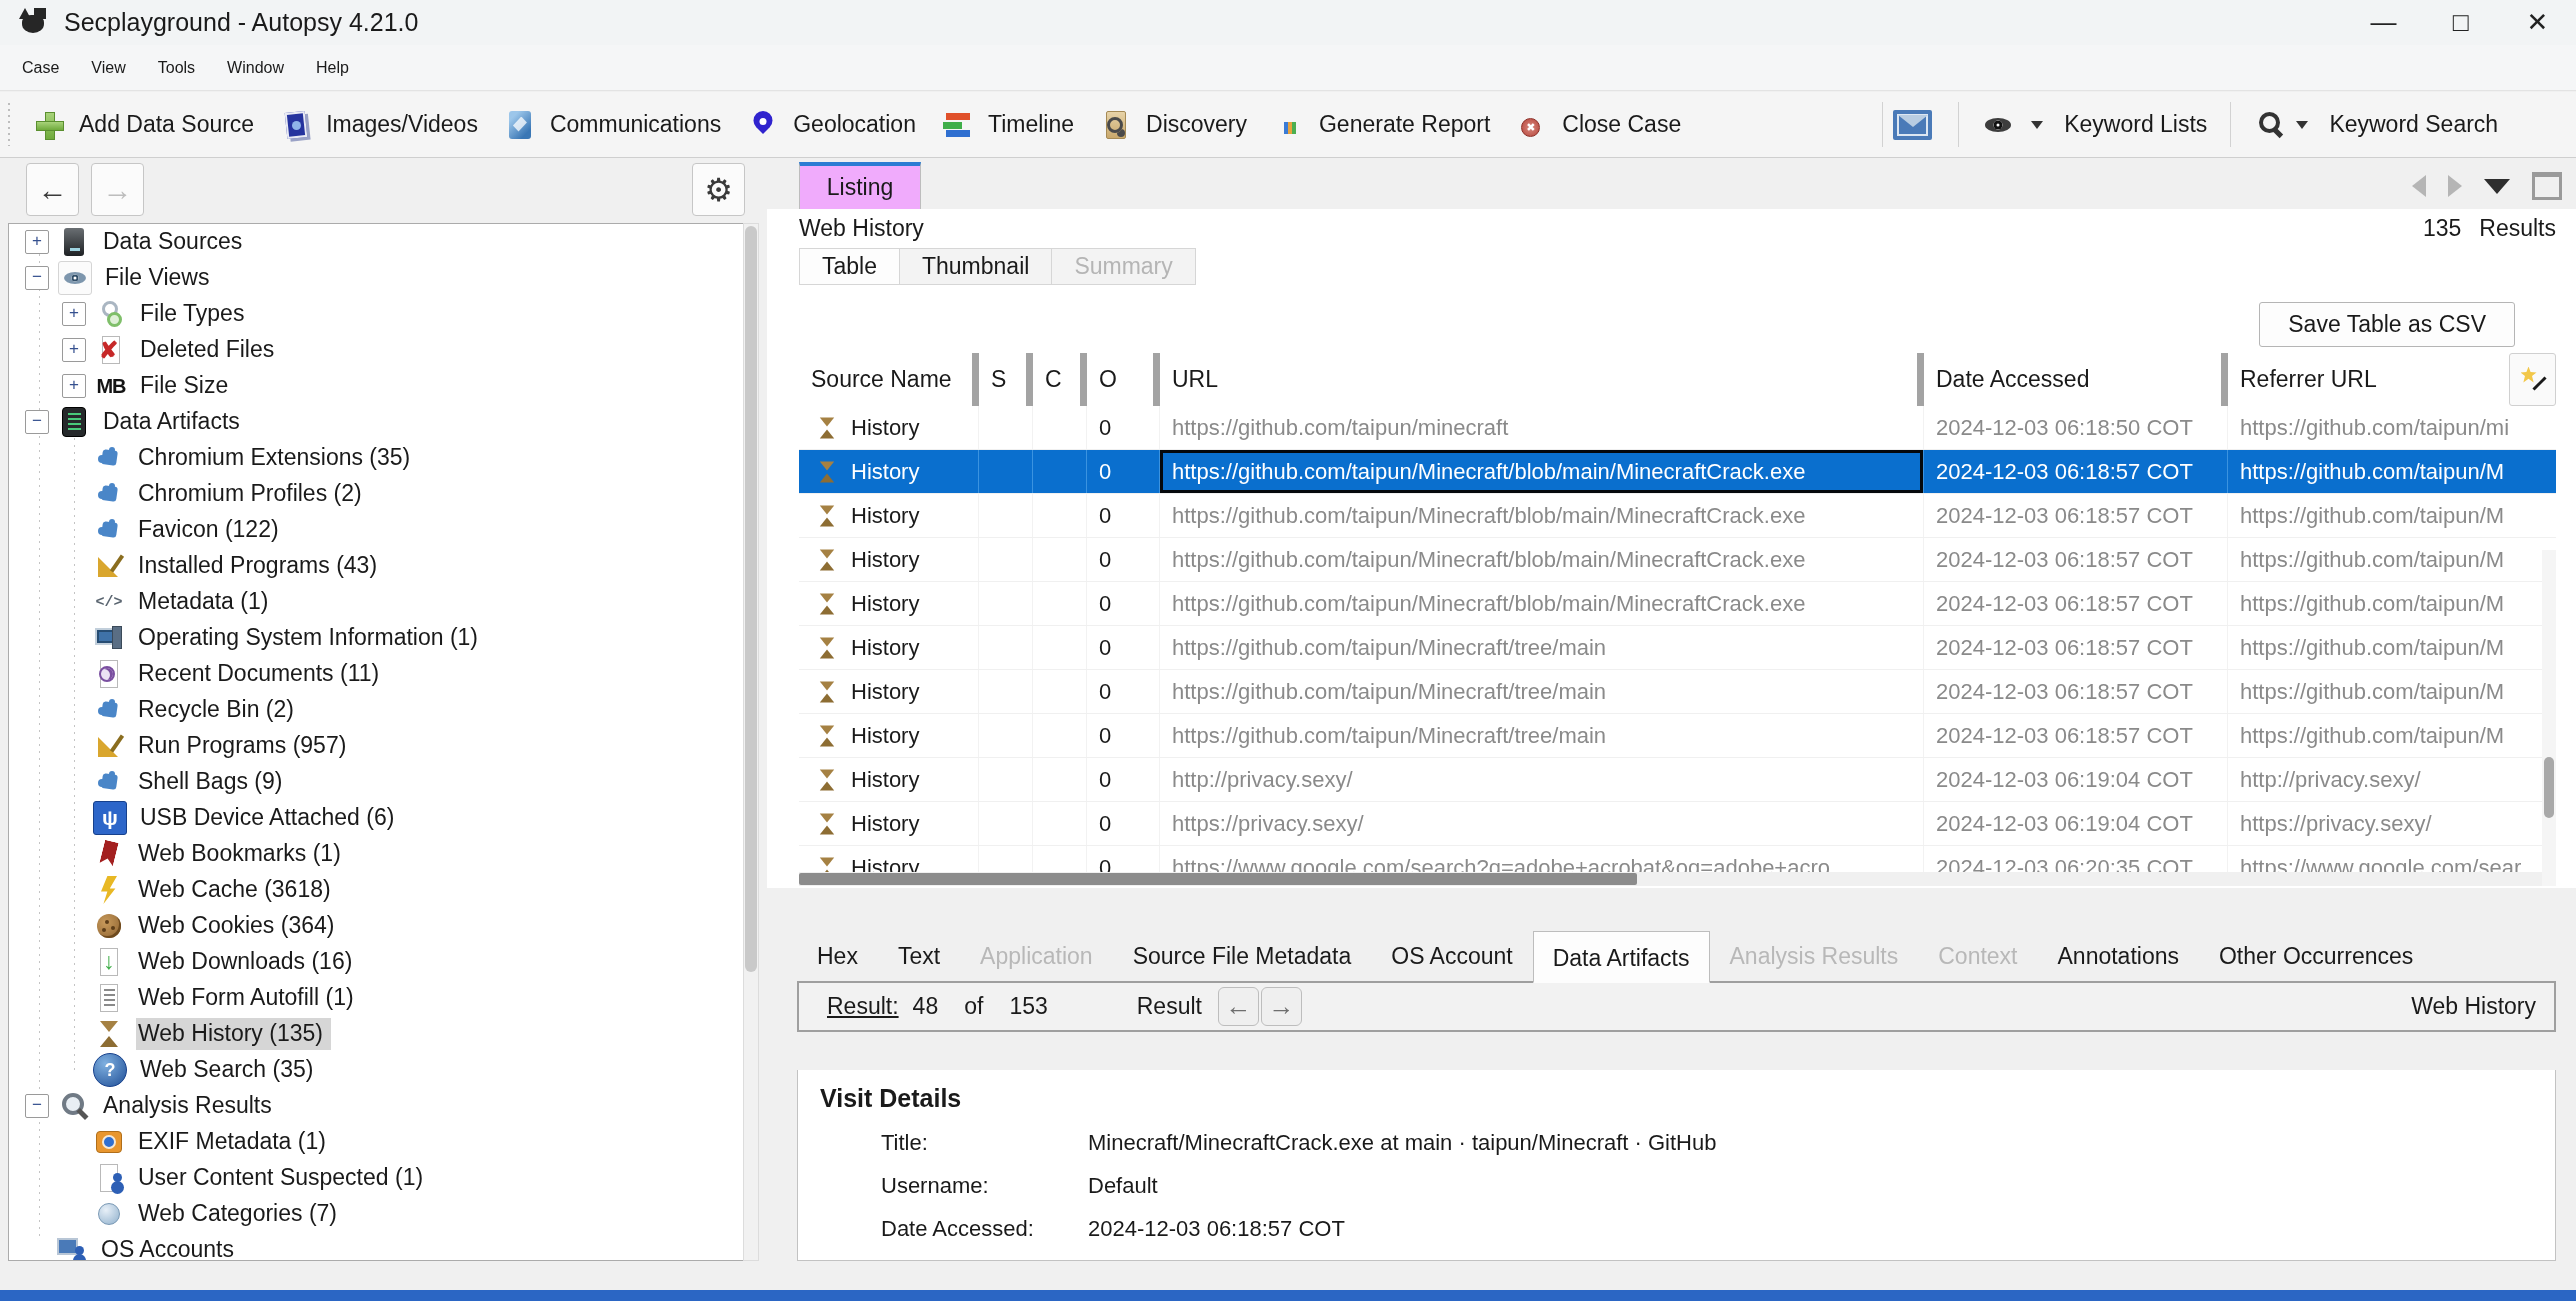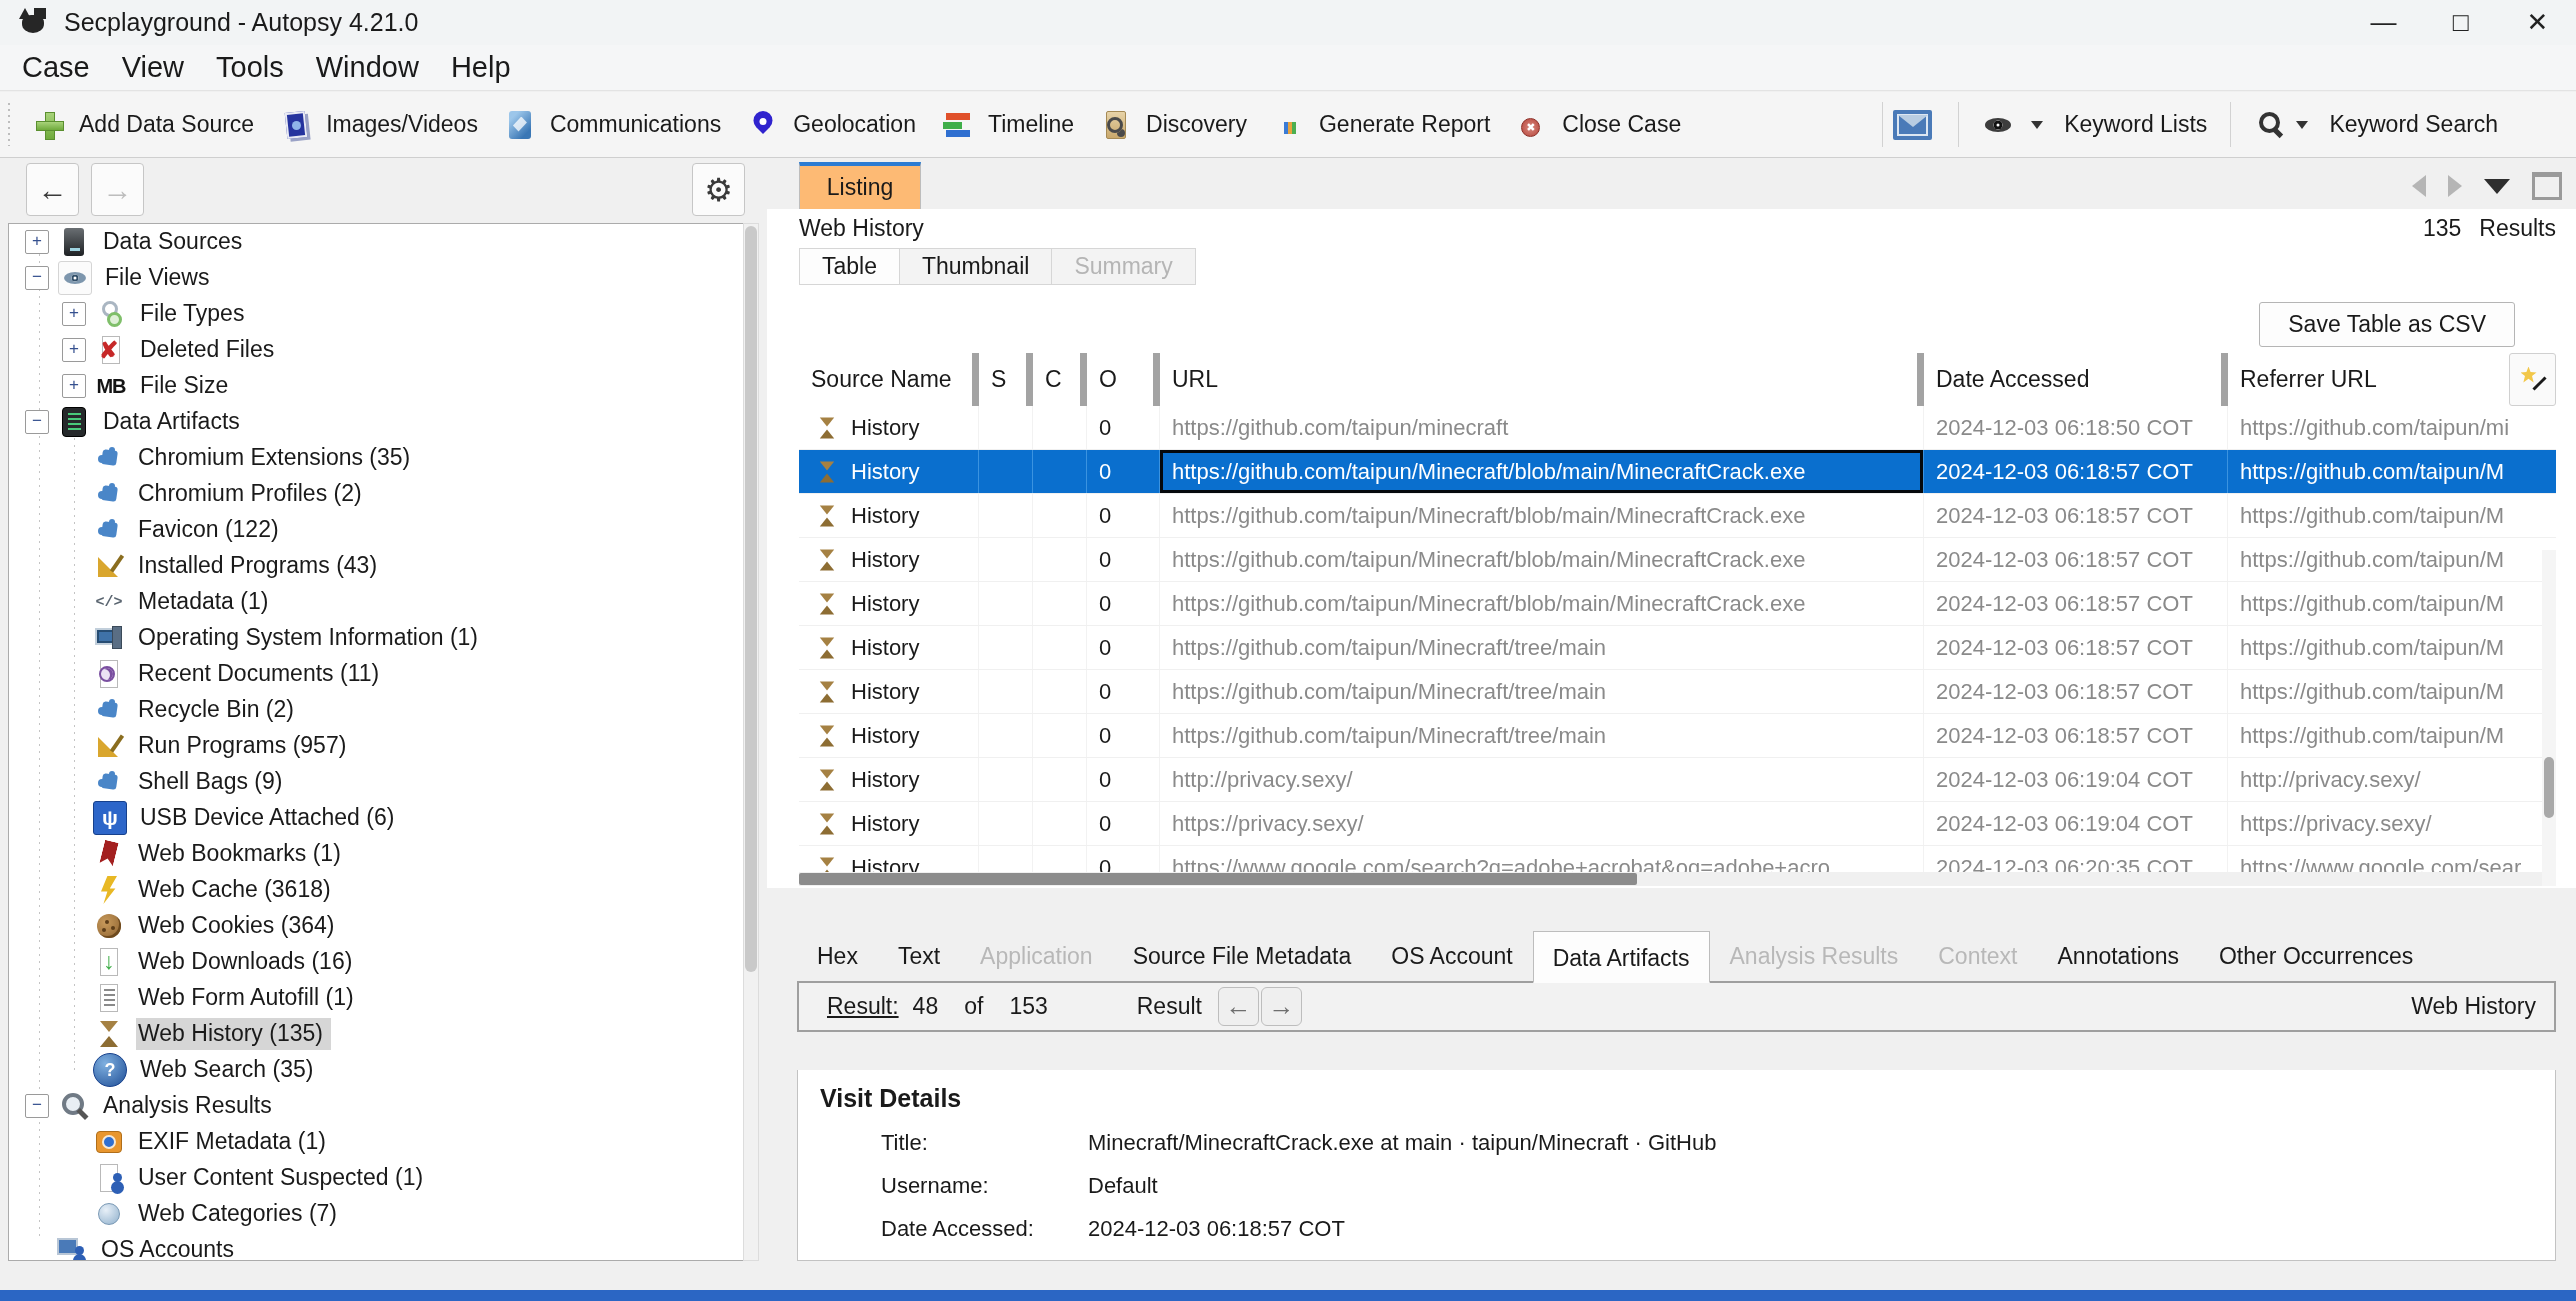--- a/index.html
+++ b/index.html
@@ -14,21 +14,21 @@
        background:#262626;border-radius:45% 45% 55% 55%;}
   .ic-dog::after{content:"";position:absolute;left:3px;top:2px;width:0;height:0;
        border-left:6px solid transparent;border-right:6px solid transparent;
        border-bottom:11px solid #262626;box-shadow:15px 0 0 #262626;}
   #wincontrols{margin-left:auto;display:flex;align-items:center;height:100%;}
   .winbtn{width:77px;height:100%;display:flex;align-items:center;justify-content:center;
           font-size:26px;color:#222;}
   
   #menubar{position:absolute;top:45px;left:0;right:0;height:45px;background:#f5f6f7;
            display:flex;align-items:center;padding-left:6px;border-bottom:1px solid #e3e3e3;}
-  .menuitem{font-size:29px;padding:6px 16px;text-align:right;}
+  .menuitem{font-size:16px;padding:6px 16px;text-align:right;}
   
   #toolbar{position:absolute;top:92px;left:0;right:0;height:65px;background:#f5f5f5;
            border-bottom:1px solid #cfcfcf;display:flex;align-items:center;}
   #toolbar .grip{width:6px;height:43px;margin:0 8px 0 6px;
       background:repeating-linear-gradient(to bottom,#bdbdbd 0 2px,transparent 2px 6px);
       background-size:2px 100%;background-repeat:no-repeat;background-position:2px 0;}
   .tbtn{display:flex;align-items:center;gap:14px;padding:0 13px;height:55px;font-size:23px;}
   .tsep{width:1px;height:45px;background:#d2d2d2;margin:0 10px;}
   .tright{display:flex;align-items:center;}
   .caret{width:0;height:0;border-left:6px solid transparent;border-right:6px solid transparent;
@@ -186,21 +186,21 @@
   .exp{width:22px;height:22px;flex:none;margin-right:9px;font-size:17px;line-height:20px;
       text-align:center;color:#35508f;}
   .exp:not(:empty){border:1px solid #9a9a9a;background:#fff;border-radius:2px;}
   .exp:empty{visibility:hidden;}
   .trowi .ic{margin-right:11px;}
   .tlabel{padding:2px 8px 3px 2px;}
   .trowi.selected .tlabel{background:#d6d6d6;}
   
   #main{position:absolute;top:158px;left:767px;right:0;bottom:41px;background:#f0f0f0;}
   #tabstrip{position:absolute;top:6px;left:0;right:0;height:45px;border-bottom:1px solid #bdbdbd;}
-  #listing-tab{position:absolute;left:32px;bottom:-1px;width:120px;height:43px;background:#fdba74;
+  #listing-tab{position:absolute;left:32px;bottom:-1px;width:120px;height:43px;background:#f0abfc;
       border:1px solid #bdbdbd;border-bottom:1px solid #fff;border-top:4px solid #2b7cd3;
       display:flex;align-items:center;justify-content:center;font-size:23px;}
   #tabstrip .navcluster{position:absolute;right:14px;top:8px;display:flex;align-items:center;gap:22px;}
   .tri{width:0;height:0;display:inline-block;}
   .tri.left{border-top:11px solid transparent;border-bottom:11px solid transparent;
       border-right:14px solid #b5b5b5;}
   .tri.right{border-top:11px solid transparent;border-bottom:11px solid transparent;
       border-left:14px solid #b5b5b5;}
   .tri.down{border-left:13px solid transparent;border-right:13px solid transparent;
       border-top:15px solid #2e2e2e;}

